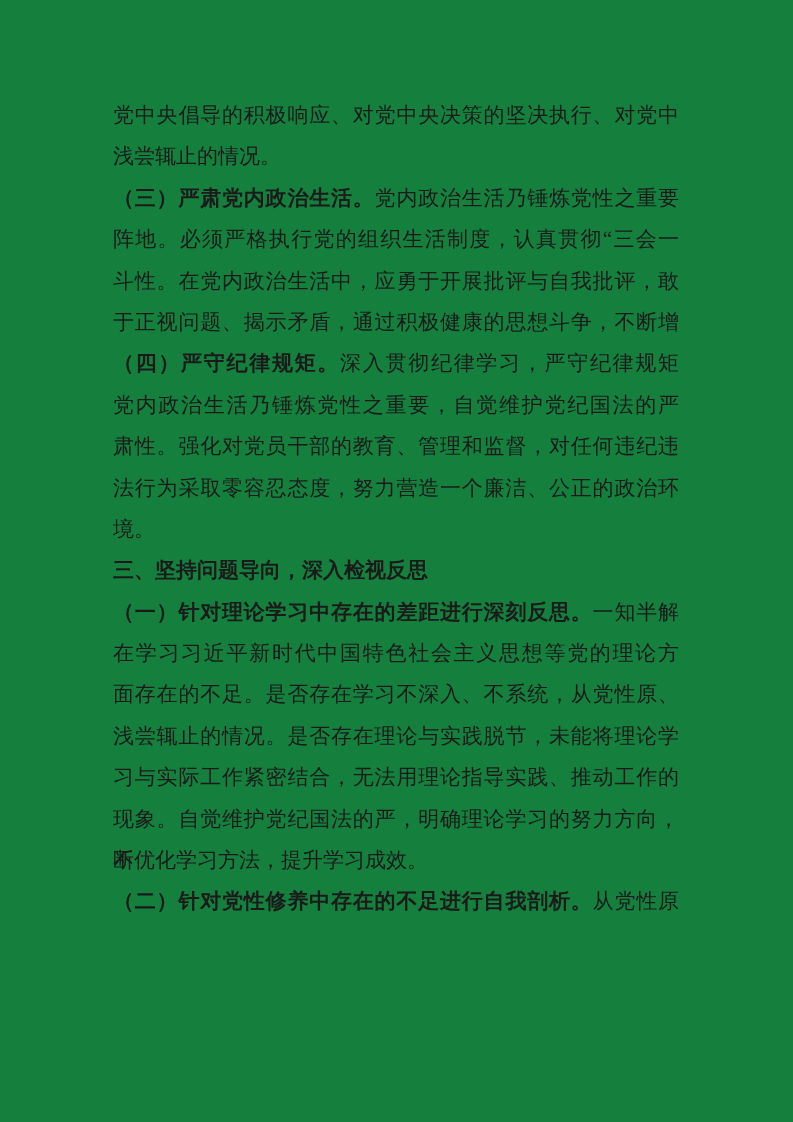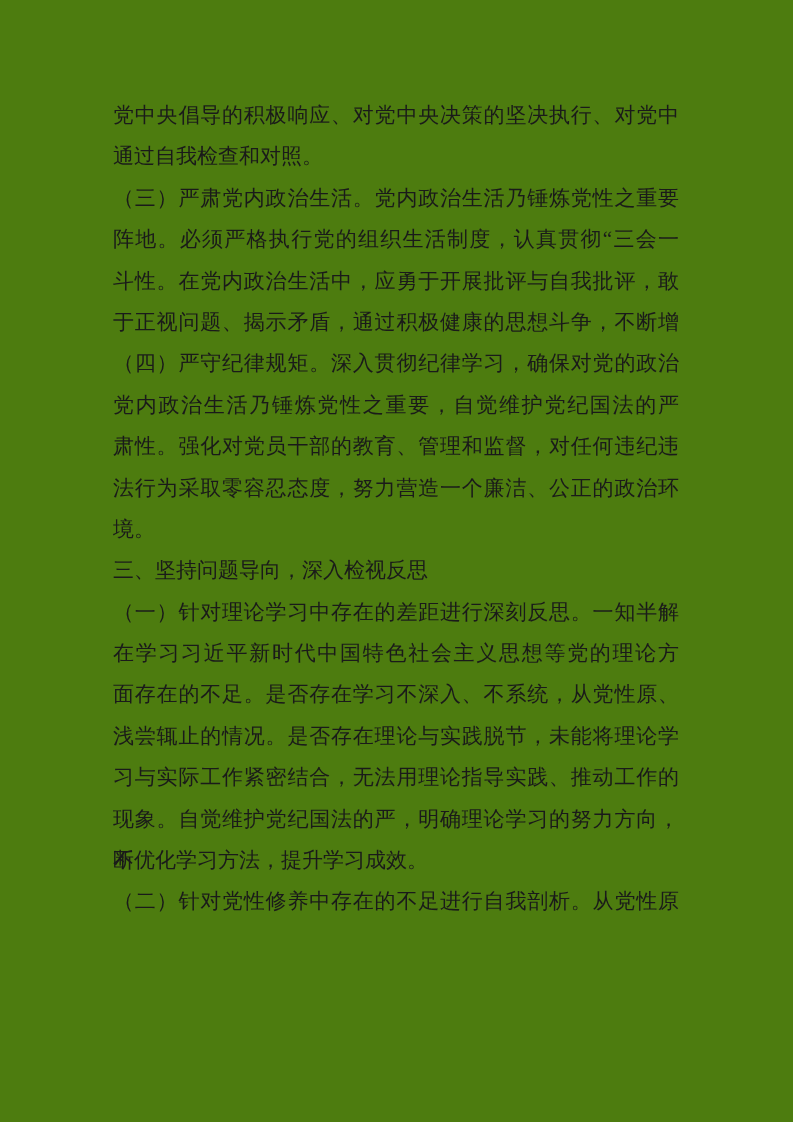--- a/index.html
+++ b/index.html
@@ -12,21 +12,21 @@
     width: 793px;
     height: 1122px;
     overflow: hidden;
     font-family: "Liberation Serif", "DejaVu Serif", serif;
   }
   .doc-page {
     position: absolute;
     left: 0; top: 0;
     width: 793px;
     height: 1122px;
-    background: #4d7c0f;
+    background: #15803d;
   }
   .doc-body {
     position: absolute;
     left: 113px;
     top: 95px;
     width: 566px;
     font-size: 21px;
     color: #1a1a1a;
     font-kerning: none;
   }
@@ -38,35 +38,35 @@
     overflow: visible;
   }
   .line.just {
     white-space: normal;
     text-align: justify;
     text-align-last: justify;
     -moz-text-align-last: justify;
     text-justify: inter-character;
   }
   .b {
-    font-weight: normal;
+    font-weight: bold;
   }
 </style>
 </head>
 <body>
 
 <div class="doc-page">
   <div class="doc-body" id="doc-body">
       <div class="line just"><span>党中央倡导的积极响应、对党中央决策的坚决执行、对党中</span></div>
-      <div class="line"><span>通过自我检查和对照。</span></div>
+      <div class="line"><span>浅尝辄止的情况。</span></div>
       <div class="line just"><span class="b">（三）严肃党内政治生活。</span><span>党内政治生活乃锤炼党性之重要</span></div>
       <div class="line just"><span>阵地。必须严格执行党的组织生活制度，认真贯彻“三会一</span></div>
       <div class="line just"><span>斗性。在党内政治生活中，应勇于开展批评与自我批评，敢</span></div>
       <div class="line just"><span>于正视问题、揭示矛盾，通过积极健康的思想斗争，不断增</span></div>
-      <div class="line just"><span class="b">（四）严守纪律规矩。</span><span>深入贯彻纪律学习，确保对党的政治</span></div>
+      <div class="line just"><span class="b">（四）严守纪律规矩。</span><span>深入贯彻纪律学习，严守纪律规矩</span></div>
       <div class="line just"><span>党内政治生活乃锤炼党性之重要，自觉维护党纪国法的严</span></div>
       <div class="line just"><span>肃性。强化对党员干部的教育、管理和监督，对任何违纪违</span></div>
       <div class="line just"><span>法行为采取零容忍态度，努力营造一个廉洁、公正的政治环</span></div>
       <div class="line"><span>境。</span></div>
       <div class="line"><span class="b">三、坚持问题导向，深入检视反思</span></div>
       <div class="line just"><span class="b">（一）针对理论学习中存在的差距进行深刻反思。</span><span>一知半解</span></div>
       <div class="line just"><span>在学习习近平新时代中国特色社会主义思想等党的理论方</span></div>
       <div class="line just"><span>面存在的不足。是否存在学习不深入、不系统，从党性原、</span></div>
       <div class="line just"><span>浅尝辄止的情况。是否存在理论与实践脱节，未能将理论学</span></div>
       <div class="line just"><span>习与实际工作紧密结合，无法用理论指导实践、推动工作的</span></div>

